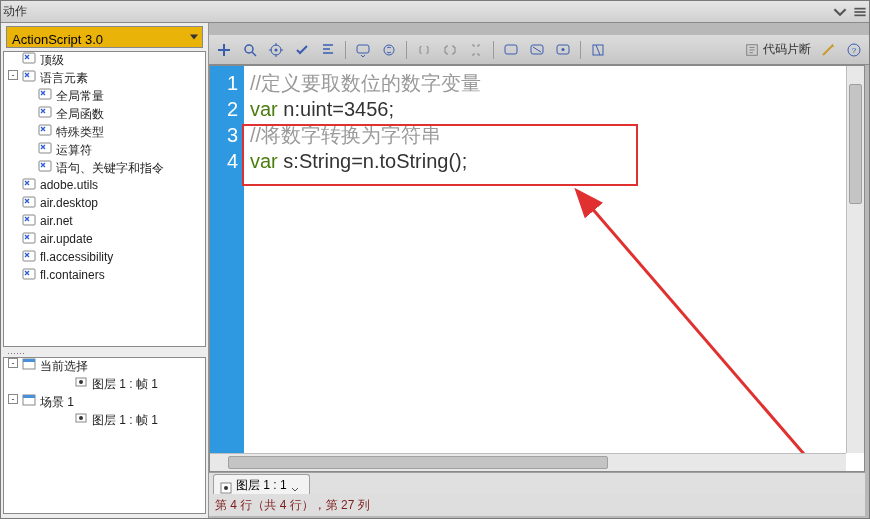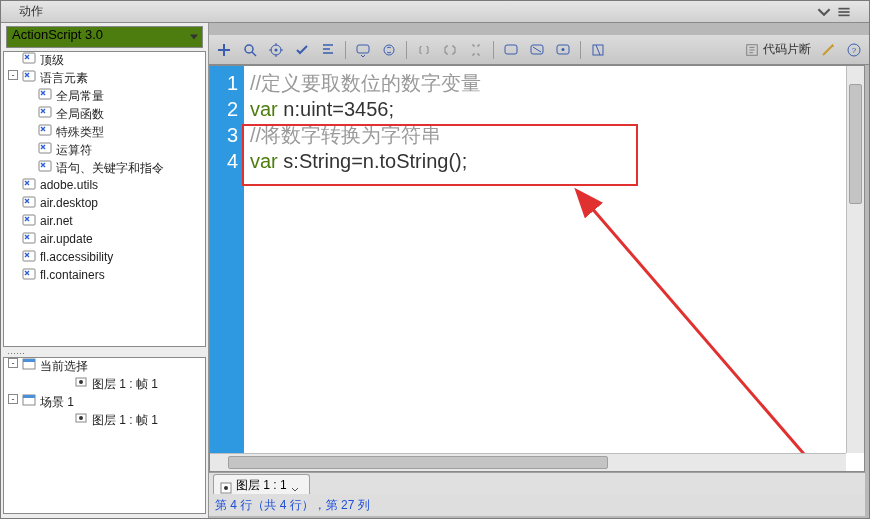--- a/index.html
+++ b/index.html
@@ -1,24 +1,24 @@
 <!DOCTYPE html>
 <html><head>
 <meta charset="utf-8">
 <style>
 * { box-sizing: border-box; margin: 0; padding: 0; font-family: "Microsoft YaHei", sans-serif; }
 html, body { width: 870px; height: 519px; overflow: hidden; background: #b8b8b8; }
 .window { width: 870px; height: 519px; display: flex; flex-direction: column; background: #b8b8b8; border: 1px solid #7a7a7a; }
-.titlebar { height: 22px; background: linear-gradient(#e6e6e6,#d0d0d0); border-bottom: 1px solid #8a8a8a; display: flex; align-items: center; padding: 0 18px; font-size: 12px; color: #333; }
+.titlebar { height: 22px; background: linear-gradient(#e6e6e6,#d0d0d0); border-bottom: 1px solid #8a8a8a; display: flex; align-items: center; padding: 0 2px; font-size: 12px; color: #333; }
 .titlebar .spacer { flex: 1; }
 .titlebar .tb-icon { width: 14px; height: 14px; margin-left: 6px; display: flex; align-items: center; justify-content: center; color: #555; }
 .body { flex: 1; display: flex; min-height: 0; }
 .left { width: 208px; background: #ededed; border-right: 1px solid #969696; display: flex; flex-direction: column; }
 .combo-row { height: 28px; padding: 3px 5px; }
-.combo { height: 22px; width: 100%; background: #4d7c0f; border: 1px solid #888; display: flex; align-items: flex-start; padding: 0 5px; font-size: 13px; position: relative; }
+.combo { height: 22px; width: 100%; background: #eab308; border: 1px solid #888; display: flex; align-items: flex-end; padding: 0 5px; font-size: 13px; position: relative; }
 .combo .arrow { position: absolute; right: 4px; top: 50%; transform: translateY(-50%); width: 0; height: 0; border-left: 4px solid transparent; border-right: 4px solid transparent; border-top: 5px solid #333; }
 .tree-top { height: 296px; background: #fff; border: 1px solid #8a8a8a; margin: 0 2px 2px 2px; overflow-y: auto; font-size: 12px; color: #222; }
 .tree-bottom { flex: 1; background: #fff; border: 1px solid #8a8a8a; margin: 0 2px 4px 2px; overflow-y: auto; font-size: 12px; color: #222; }
 .tnode { display: flex; align-items: flex-start; height: 18px; padding-left: 4px; white-space: nowrap; }
 .tnode.depth1 { padding-left: 20px; }
 .tnode.depth2 { padding-left: 56px; }
 .twist { width: 10px; height: 10px; border: 1px solid #888; display: flex; align-items: center; justify-content: center; font-size: 9px; line-height: 9px; margin-right: 4px; color: #333; background: #fff; }
 .twist.empty { border: none; }
 .ticon { width: 14px; height: 12px; margin-right: 4px; display: inline-flex; align-items: center; justify-content: center; }
 .ticon svg { width: 14px; height: 12px; }
@@ -38,21 +38,21 @@
 .com { color: #9a9a9a; }
 .kw { color: #4d7c0f; }
 .scrollbar-v { position: absolute; right: 0; top: 0; bottom: 18px; width: 18px; background: #e8e8e8; border-left: 1px solid #bdbdbd; }
 .scrollbar-v .thumb { position: absolute; left: 2px; right: 2px; top: 18px; height: 120px; background: #c4c4c4; border: 1px solid #a0a0a0; border-radius: 2px; }
 .scrollbar-h { position: absolute; left: 0; right: 18px; bottom: 0; height: 18px; background: #e8e8e8; border-top: 1px solid #bdbdbd; }
 .scrollbar-h .thumb { position: absolute; top: 2px; bottom: 2px; left: 18px; width: 380px; background: #c4c4c4; border: 1px solid #a0a0a0; border-radius: 2px; }
 .highlight-box { position: absolute; border: 2px solid #e03030; pointer-events: none; }
 .arrow-line { position: absolute; pointer-events: none; }
 .tabstrip { height: 22px; background: #e0e0e0; border-top: 1px solid #a0a0a0; display: flex; align-items: center; padding-left: 4px; font-size: 12px; gap: 4px; margin: 0 4px 0 0; }
 .tab { background: #f3f3f3; border: 1px solid #a0a0a0; border-bottom: none; height: 20px; display: flex; align-items: flex-end; padding: 0 10px 0 6px; border-radius: 3px 3px 0 0; gap: 4px; }
-.status { height: 22px; font-size: 12px; color: #1d4ed8; display: flex; align-items: center; padding-left: 6px; margin: 0 4px 2px 0; background: #dedede; }
+.status { height: 22px; font-size: 12px; color: #7f1d1d; display: flex; align-items: center; padding-left: 6px; margin: 0 4px 2px 0; background: #dedede; }
 ::-webkit-scrollbar { width: 16px; height: 16px; }
 ::-webkit-scrollbar-track { background: #eaeaea; }
 ::-webkit-scrollbar-thumb { background: #c0c0c0; border: 1px solid #9a9a9a; }
 </style>
 </head>
 <body>
 
 <div class="window">
   <div class="titlebar">
     <span>动作</span>

